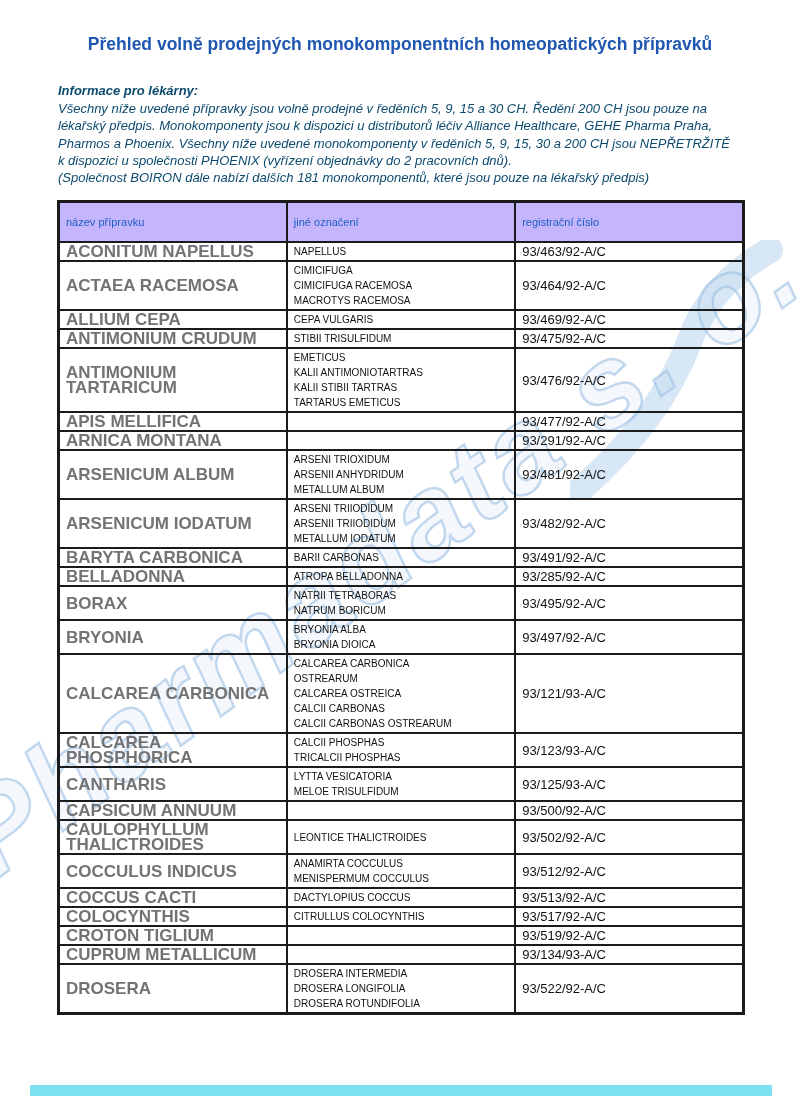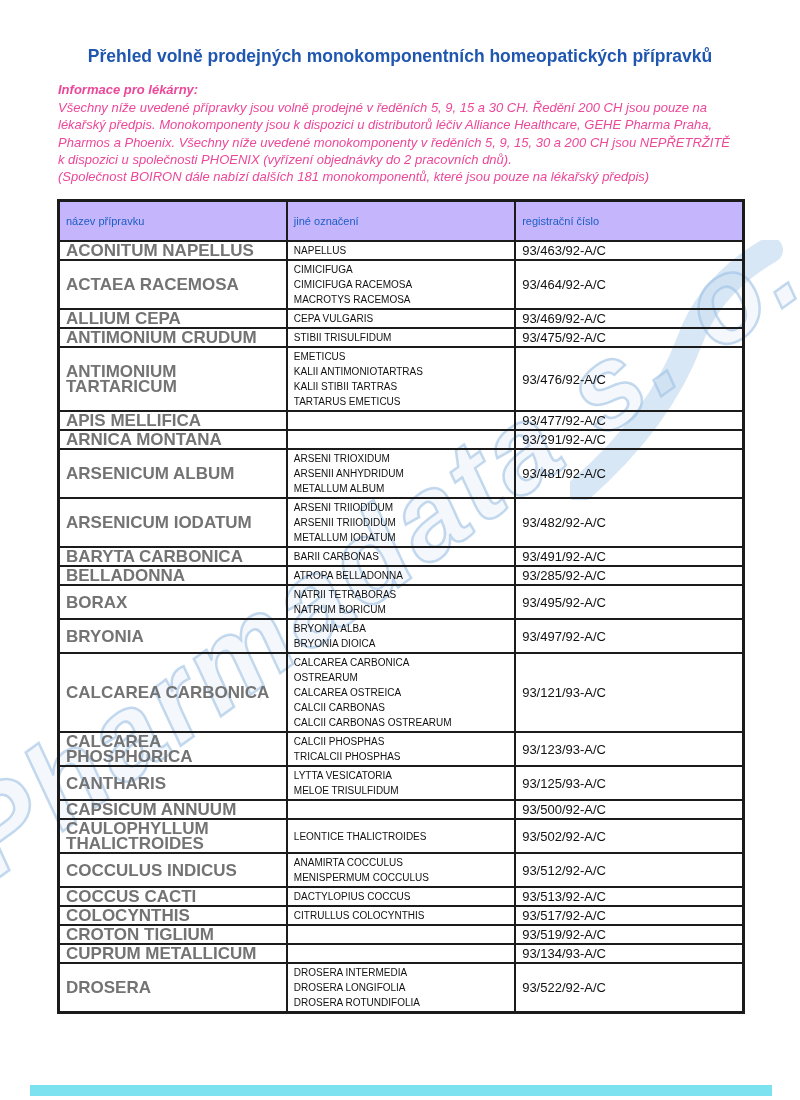--- a/index.html
+++ b/index.html
@@ -17,28 +17,28 @@
     font-size:118px;font-style:italic;font-weight:bold;
     letter-spacing:4px;white-space:nowrap;
     color:rgba(195,215,238,0.18);
     -webkit-text-stroke:2.5px rgba(148,186,224,0.55);
     z-index:0;pointer-events:none;user-select:none;
   }
   .swoosh{position:absolute;right:10px;top:240px;z-index:0;pointer-events:none;}
   
   .content{position:relative;z-index:1;}
   .doc-title{
-    margin:0;padding-top:46px;
+    margin:0;padding-top:34px;
     text-align:center;
     font-size:17.5px;font-weight:bold;
     color:#1f57b0;
   }
   .info-block{
-    margin:15px 56px 0 58px;
-    color:#ec4899;
+    margin:28px 56px 0 58px;
+    color:#0c4a6e;
     font-style:italic;
   }
   .info-label{
     font-weight:bold;
     font-size:13px;
     margin-bottom:2px;
   }
   .info-lines{font-size:13px;line-height:17.3px;}
   
   .tbl-wrap{margin:14px 0 0 57px;}

